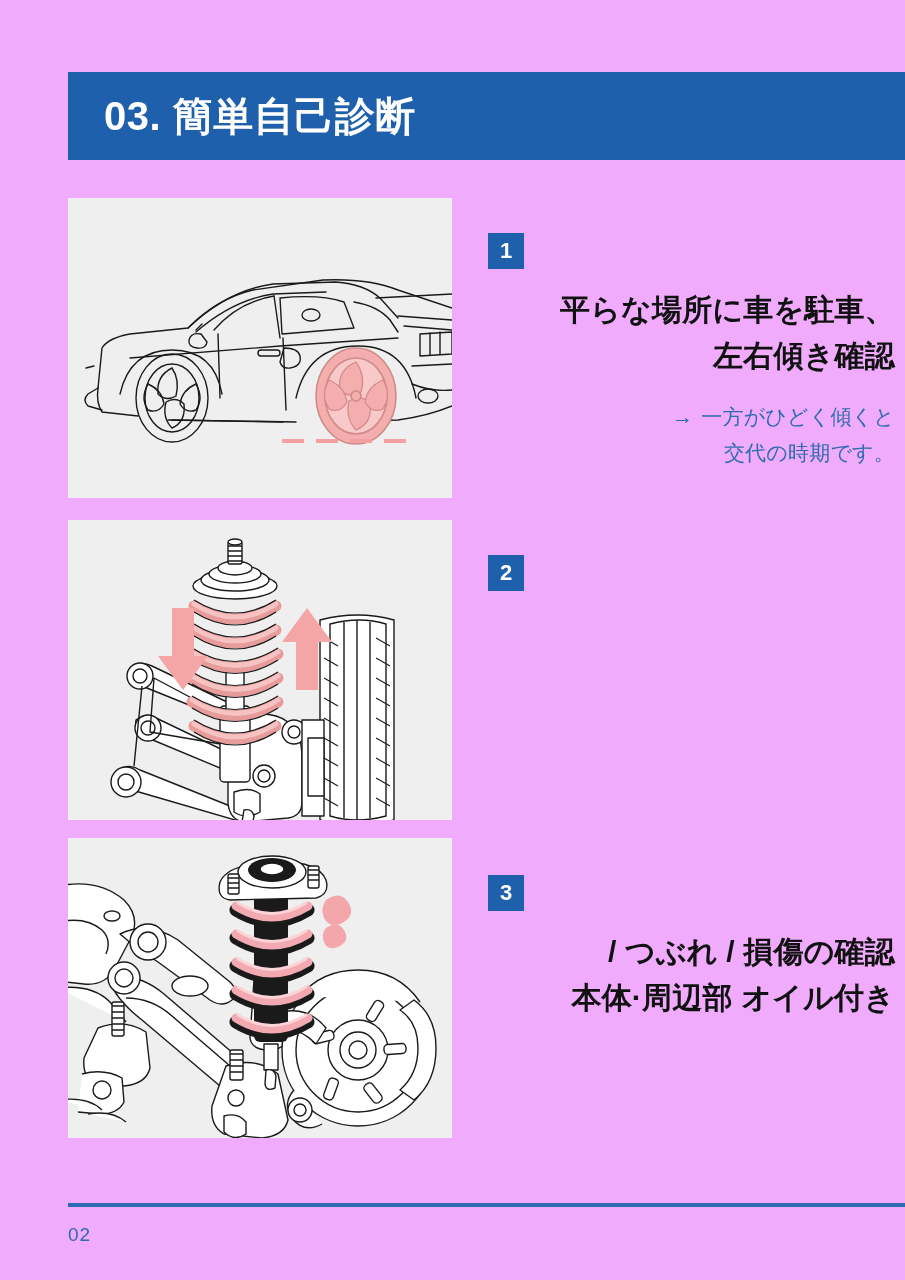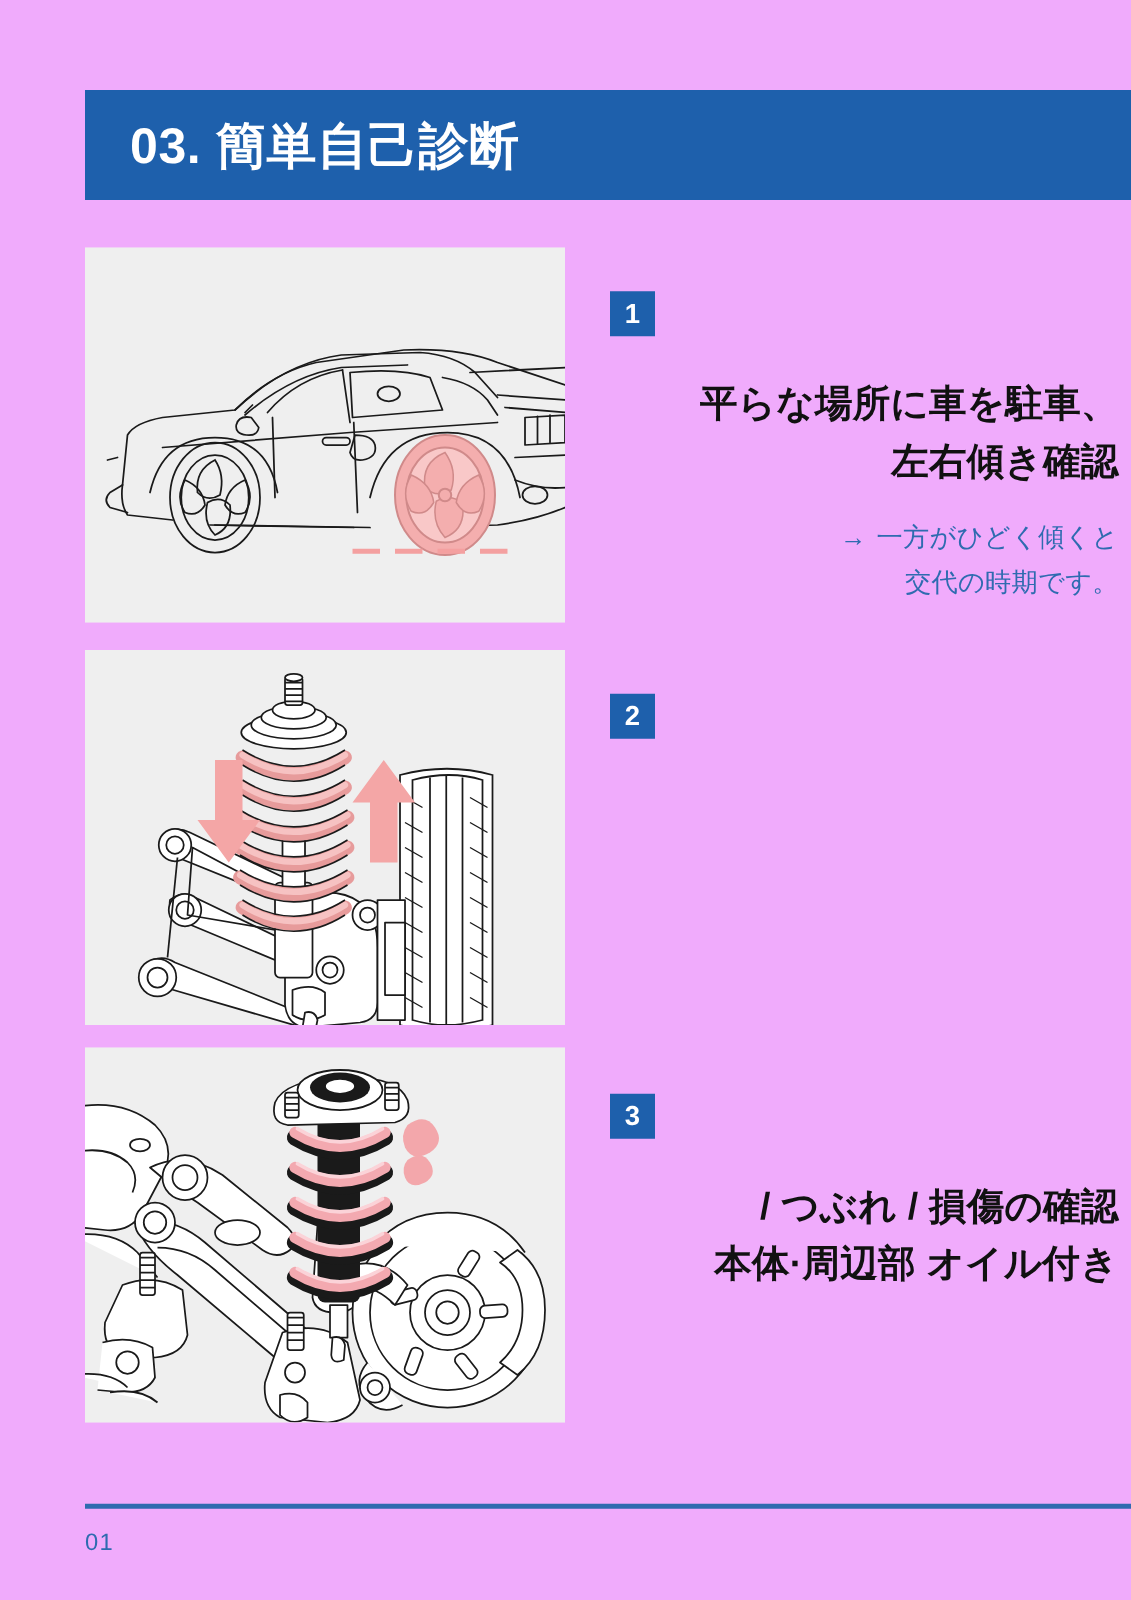--- a/index.html
+++ b/index.html
@@ -42,21 +42,21 @@
     width:36px; height:36px; background:#1e60ac;
     color:#ffffff; font-size:22px; font-weight:bold;
     display:flex; align-items:center; justify-content:center;
     line-height:1;
   }
   .row-1 .badge{ margin-top:35px; }
   .row-2 .badge{ margin-top:35px; }
   .row-3 .badge{ margin-top:37px; }
 
   .headline{
-    margin-top:32px;
+    margin-top:18px;
     color:#111111; font-size:30px; font-weight:bold;
     line-height:46px; letter-spacing:0.2px;
   }
   .headline .l{ display:block; white-space:nowrap; }
 
   .note{
     margin-top:20px;
     color:#2f6bb0; font-size:21px; line-height:36px;
     letter-spacing:0.2px;
   }
@@ -381,15 +381,15 @@
     <div class="content">
       <div class="badge">3</div>
       <div class="headline">
         <span class="l">/ つぶれ / 損傷の確認</span>
         <span class="l">本体·周辺部 オイル付き</span>
       </div>
     </div>
   </div>
 
   <div class="footer-rule"></div>
-  <div class="footer-num">01</div>
+  <div class="footer-num">02</div>
 
 </div>
 
 </body></html>

